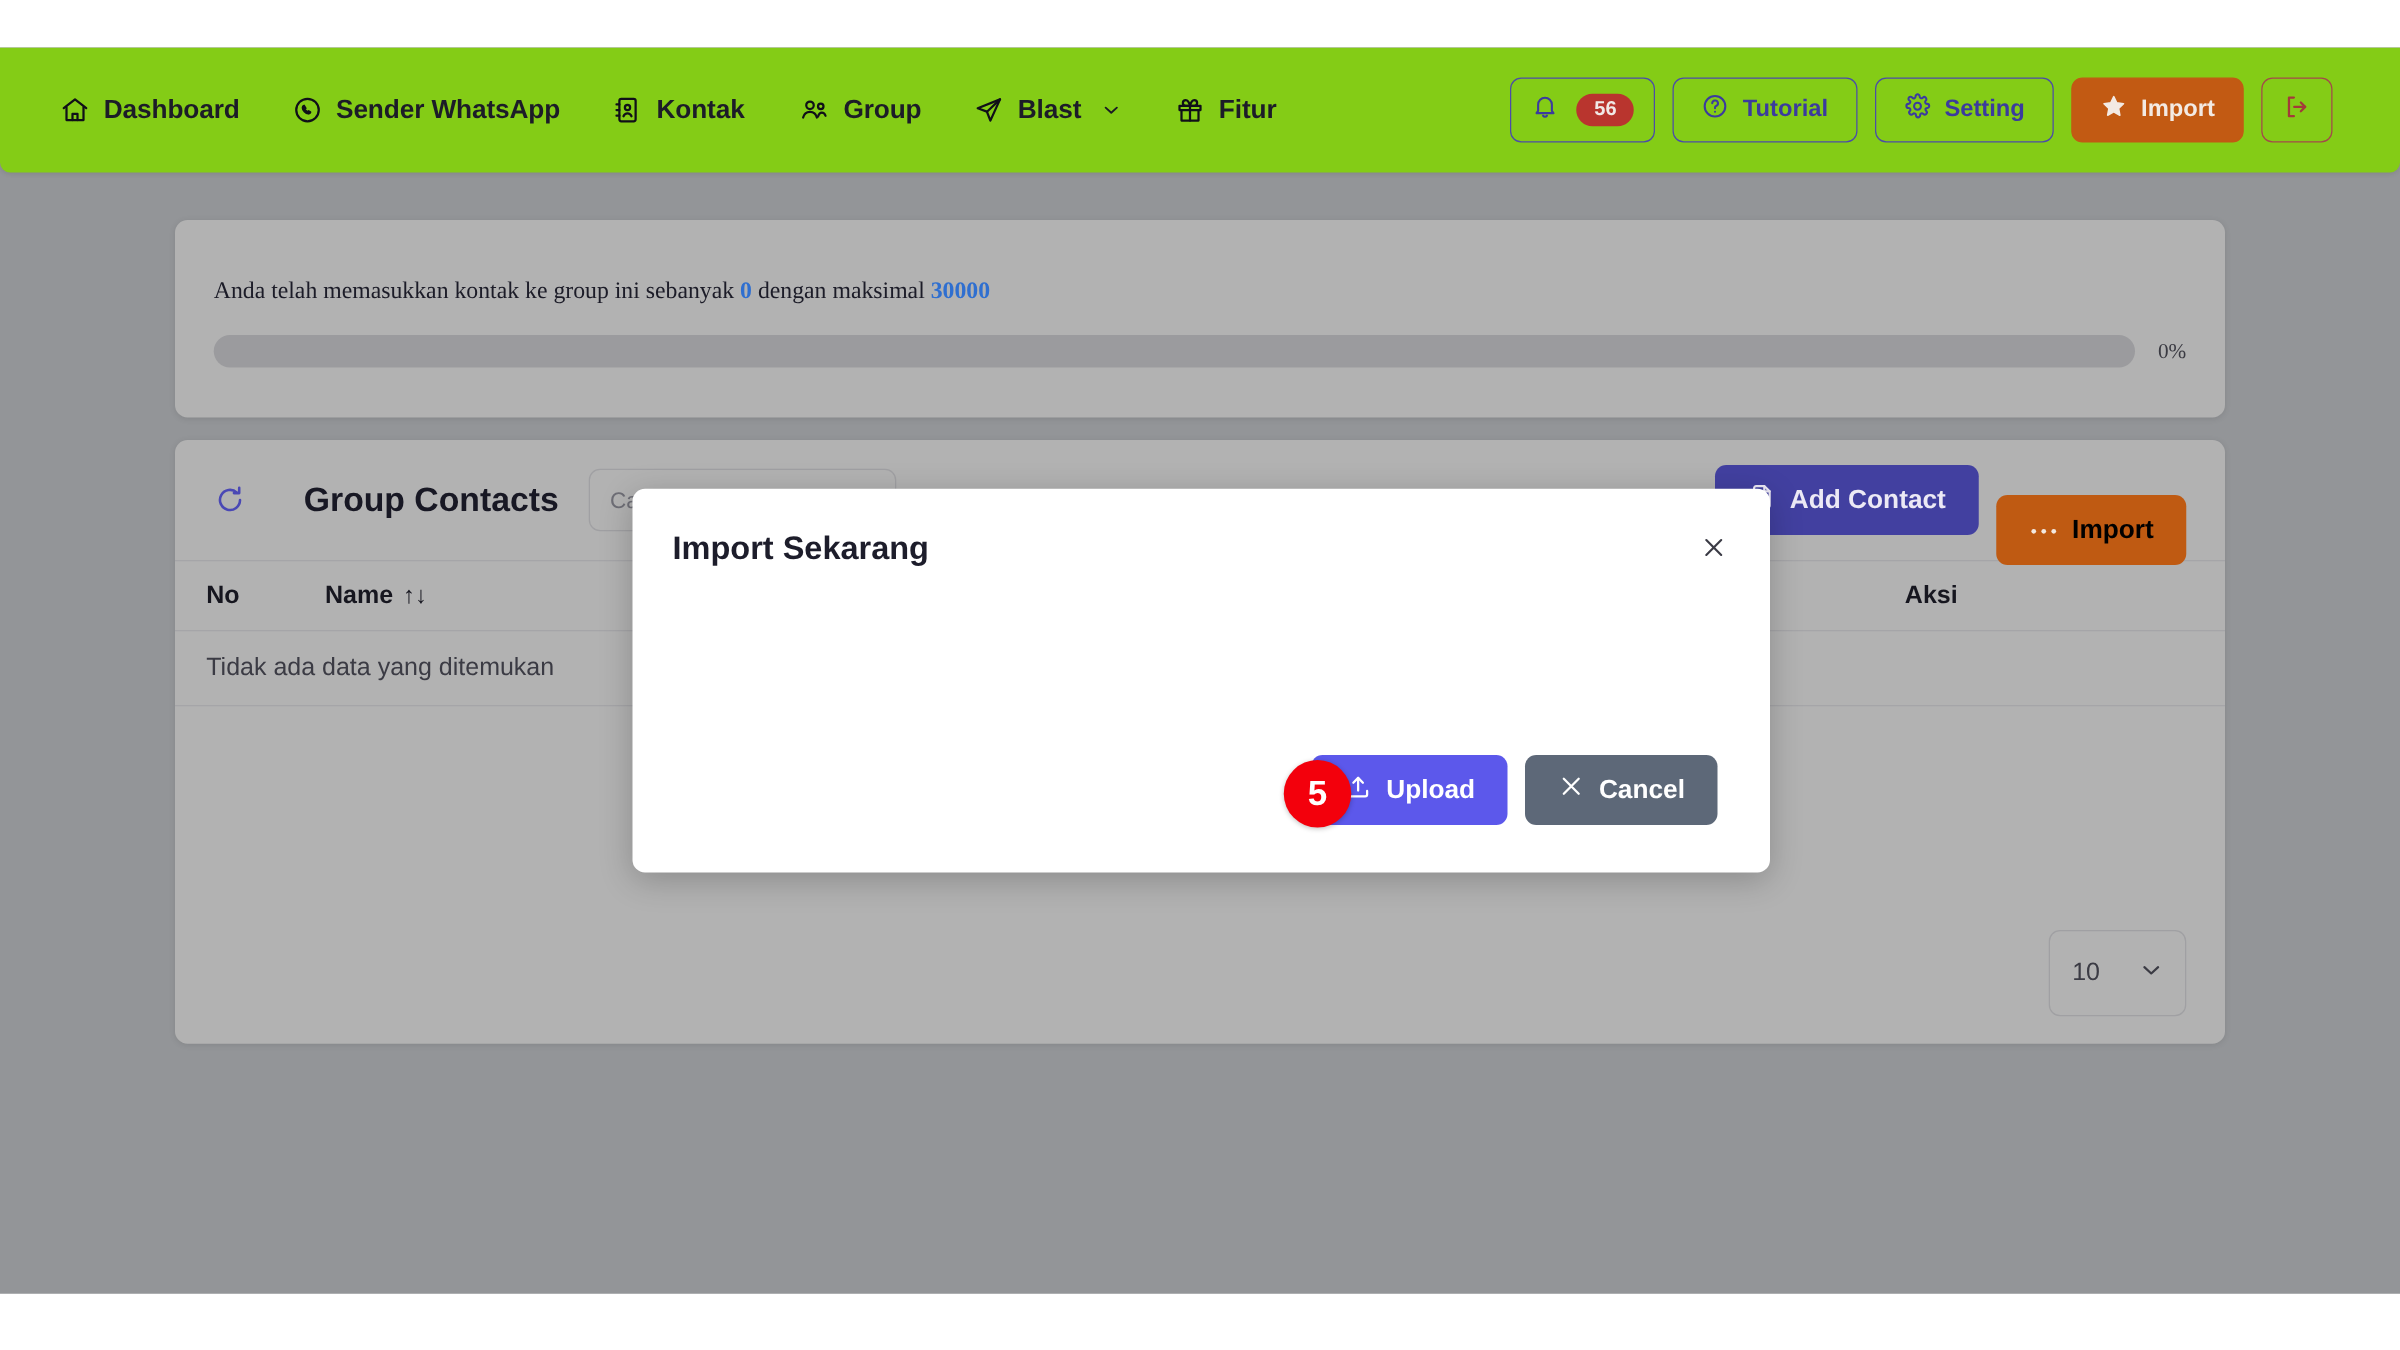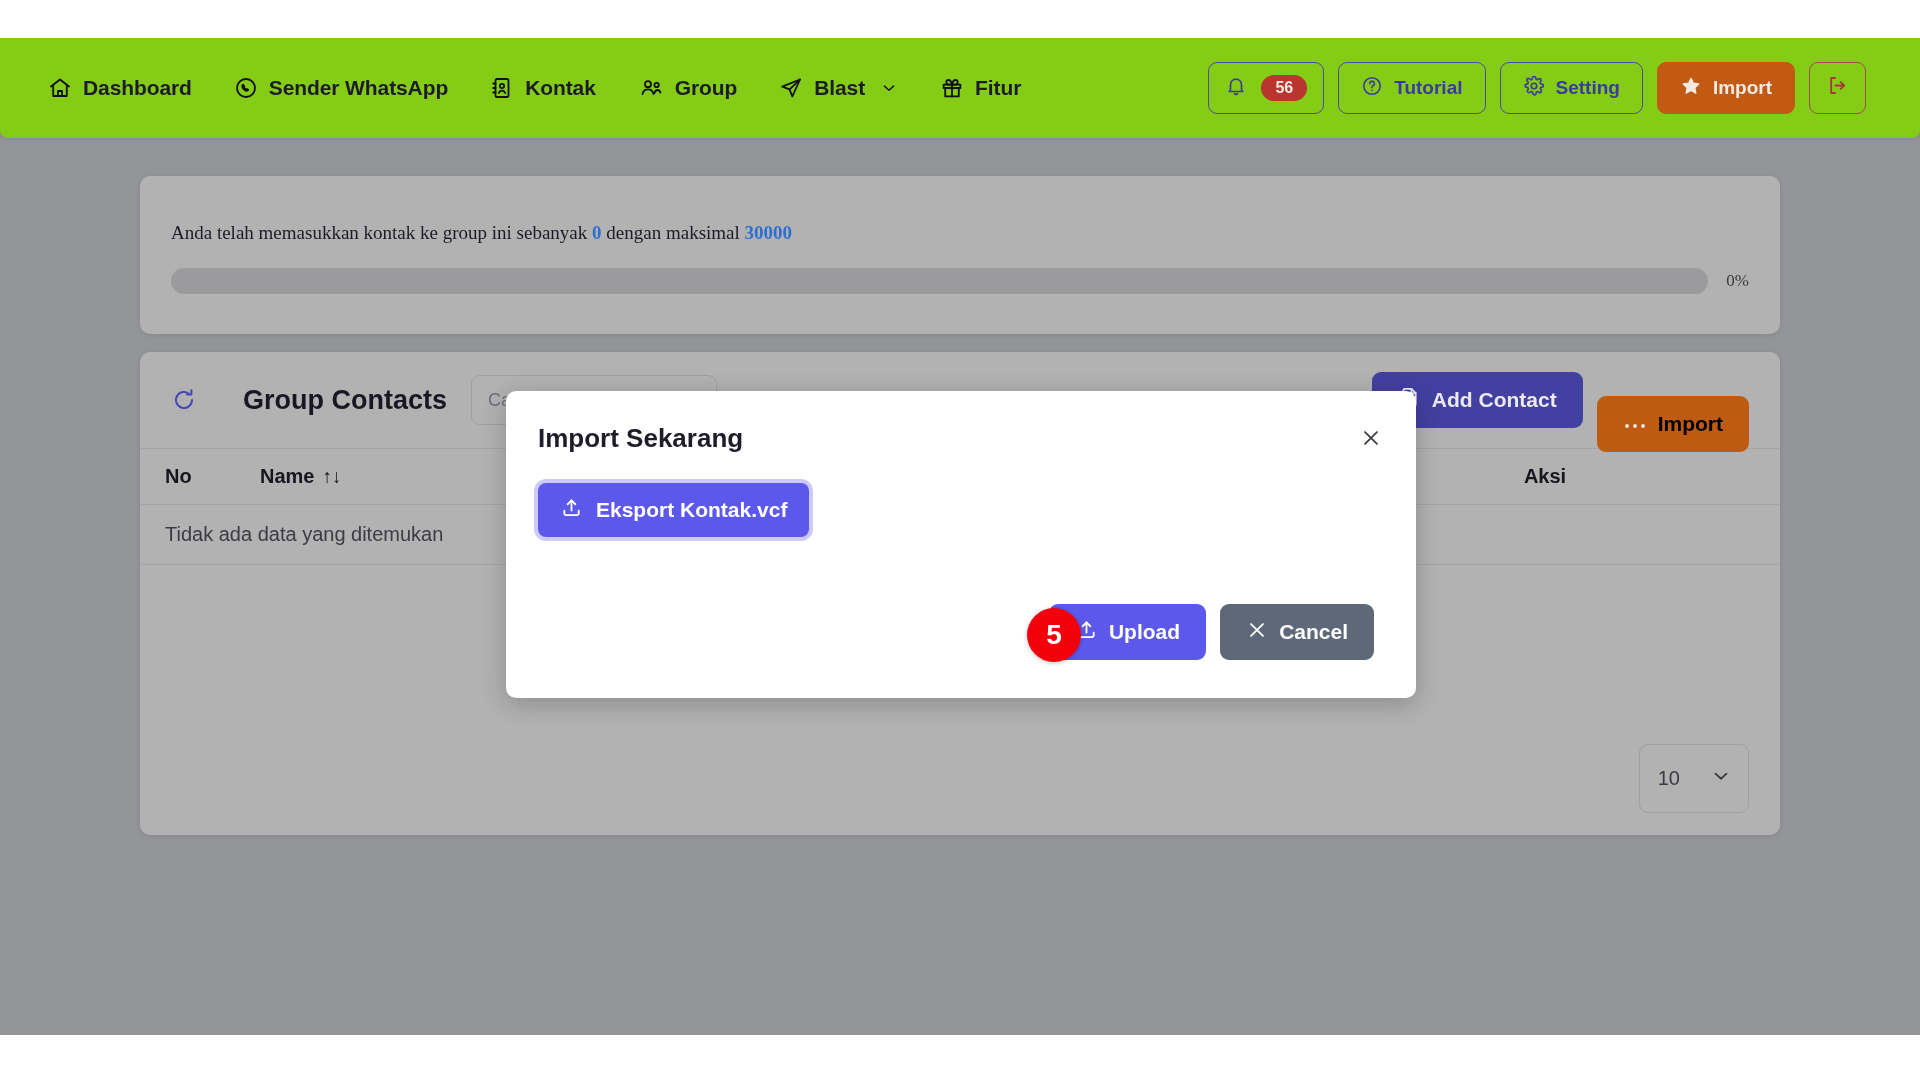--- a/index.html
+++ b/index.html
@@ -456,42 +456,30 @@
     </div>
 
     <div class="modal">
       <div class="modal-title">Import Sekarang</div>
       <div class="modal-close">
         <svg width="22" height="22" viewBox="0 0 24 24" fill="none" stroke="#3c3c46" stroke-width="1.9" stroke-linecap="round">
             <path d="M5.5 5.5 18.5 18.5M18.5 5.5 5.5 18.5"></path>
           </svg>
       </div>
 
-      <div class="modal-body">
-        <button class="btn-file">
+
+      <div class="modal-foot">
+        <button class="btn btn-upload">
           <span>
             <svg width="23" height="23" viewBox="0 0 24 24" fill="none" stroke="#ffffff" stroke-width="1.9" stroke-linecap="round" stroke-linejoin="round">
                 <path d="M4.5 15.4v2.9a1.6 1.6 0 0 0 1.6 1.6h11.8a1.6 1.6 0 0 0 1.6-1.6v-2.9"></path>
                 <path d="M16 8.6 12 4.5 8 8.6"></path>
                 <path d="M12 4.5v10.6"></path>
               </svg>
           </span>
-          <span>Eksport Kontak.vcf</span>
-        </button>
-      </div>
-
-      <div class="modal-foot">
-        <button class="btn btn-upload">
-          <span>
-            <svg width="23" height="23" viewBox="0 0 24 24" fill="none" stroke="#ffffff" stroke-width="1.9" stroke-linecap="round" stroke-linejoin="round">
-                <path d="M4.5 15.4v2.9a1.6 1.6 0 0 0 1.6 1.6h11.8a1.6 1.6 0 0 0 1.6-1.6v-2.9"></path>
-                <path d="M16 8.6 12 4.5 8 8.6"></path>
-                <path d="M12 4.5v10.6"></path>
-              </svg>
-          </span>
           <span>Upload</span>
         </button>
         <button class="btn btn-cancel">
           <span>
             <svg width="22" height="22" viewBox="0 0 24 24" fill="none" stroke="#ffffff" stroke-width="2" stroke-linecap="round">
                 <path d="M5.5 5.5 18.5 18.5M18.5 5.5 5.5 18.5"></path>
               </svg>
           </span>
           <span>Cancel</span>
         </button>

